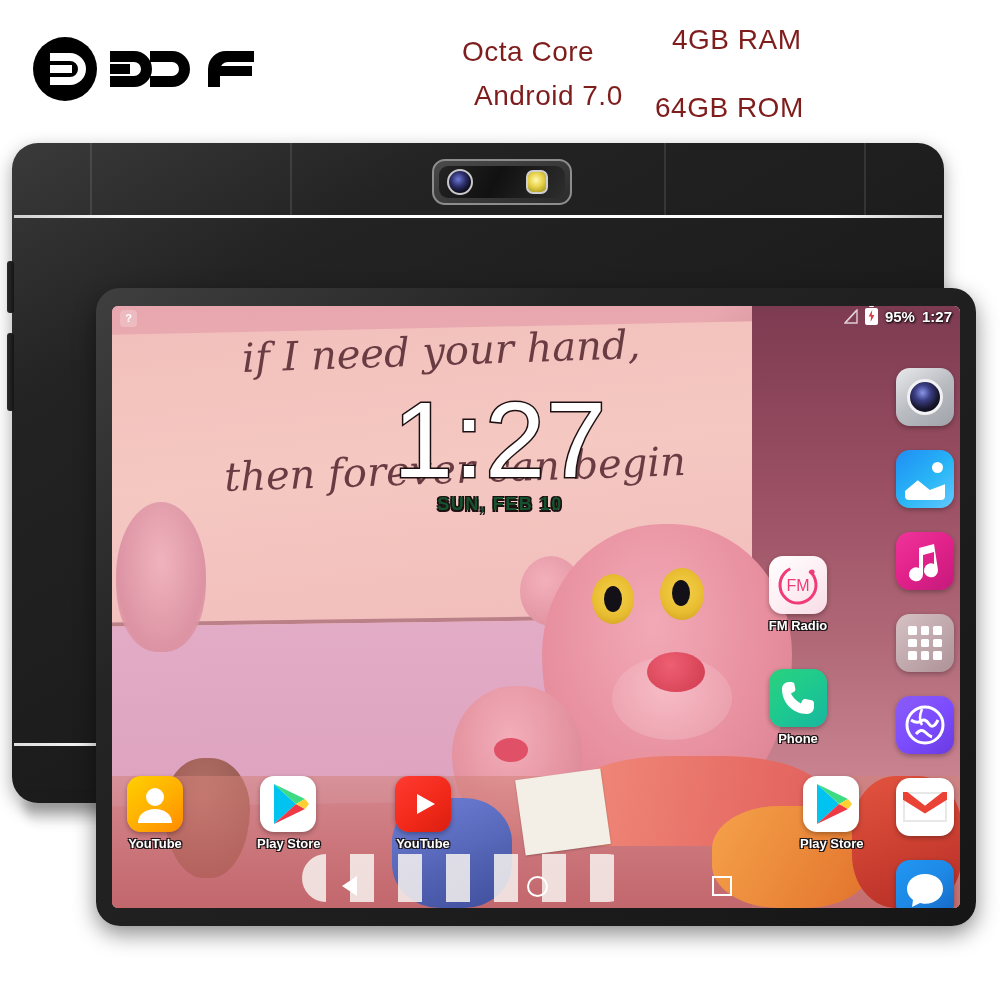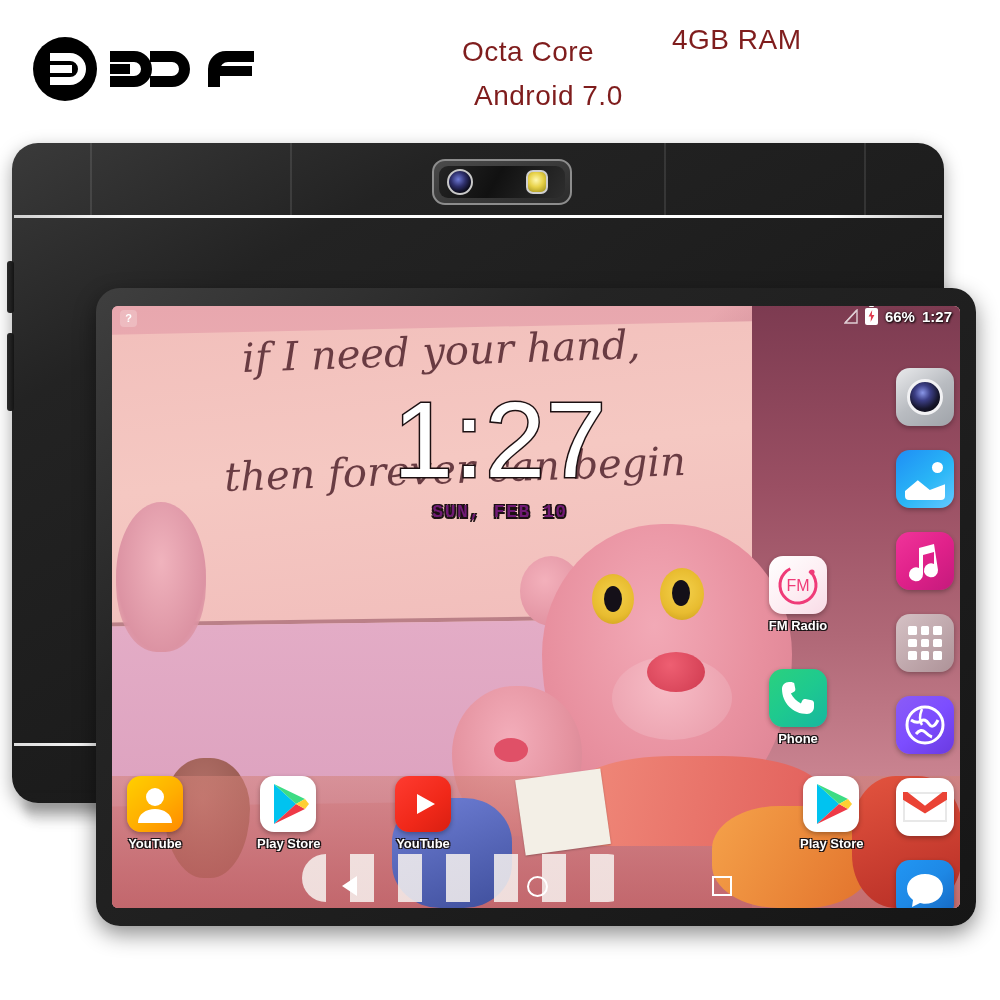--- a/index.html
+++ b/index.html
@@ -154,22 +154,22 @@
   #batt-bolt{position:absolute;left:3px;top:2px;width:7px;height:12px;}
   .status-text{color:#ffffff;font-size:15px;font-weight:bold;
     font-family:"Liberation Sans",sans-serif;
     text-shadow:0 0 3px rgba(0,0,0,.9),1px 1px 2px rgba(0,0,0,.9);}
 
   
   #clock-widget{position:absolute;left:248px;top:82px;width:280px;text-align:center;z-index:5;}
   #clock-time{font-size:108px;line-height:104px;color:#ffffff;font-weight:normal;
     font-family:"Liberation Sans",sans-serif;letter-spacing:1px;
     -webkit-text-stroke:3px #1c1012;paint-order:stroke fill;}
-  #clock-date{margin-top:10px;font-size:18px;font-weight:bold;color:#701a75;
-    letter-spacing:1.5px;font-family:Liberation Mono, monospace;
+  #clock-date{margin-top:2px;font-size:18px;font-weight:bold;color:#14532d;
+    letter-spacing:1.5px;font-family:Liberation Sans, sans-serif;
     text-shadow:-1.5px -1.5px 0 #1c1012,1.5px -1.5px 0 #1c1012,-1.5px 1.5px 0 #1c1012,1.5px 1.5px 0 #1c1012;}
 
   
   .app{position:absolute;width:62px;z-index:5;text-align:center;}
   .app-tile{width:58px;height:58px;border-radius:14px;margin:0 auto;position:relative;
     box-shadow:0 2px 5px rgba(0,0,0,.3);overflow:hidden;}
   .app-label{margin-top:4px;font-size:13px;font-weight:bold;color:#ffffff;
     font-family:"Liberation Sans",sans-serif;white-space:nowrap;
     text-shadow:-1.2px -1.2px 0 #1a1416,1.2px -1.2px 0 #1a1416,-1.2px 1.2px 0 #1a1416,1.2px 1.2px 0 #1a1416;}
   .dock-tile{width:56px;height:56px;border-radius:14px;}
@@ -233,20 +233,21 @@
       <path d="M118 15 H140 a18 18 0 0 1 0 36 H118 V40 H140 a7 7 0 0 0 0-14 H118 Z" fill="#000"></path>
       <path d="M176 51 V33 a18 18 0 0 1 18-18 H222 V26 H196 a8 8 0 0 0-8 8 V51 Z" fill="#000"></path>
       <rect x="188" y="30" width="32" height="10" fill="#000"></rect>
     </svg>
   </div>
 
 
   <span class="spec" id="spec-cpu">Octa Core</span>
   <span class="spec" id="spec-ram">4GB RAM</span>
   <span class="spec" id="spec-os">Android 7.0</span>
+  <span class="spec" id="spec-rom">64GB ROM</span>
 </div>
 
 <div id="tablet-back">
   <div class="seam" id="seam-v1"></div>
   <div class="seam" id="seam-v2"></div>
   <div class="seam" id="seam-v3"></div>
   <div class="seam" id="seam-v4"></div>
   <div id="antenna-top"></div>
   <div id="antenna-bottom"></div>
   <div id="seam-bv"></div>
@@ -303,21 +304,21 @@
       <div id="status-right">
         <svg id="sig-icon" viewBox="0 0 14 15">
           <path d="M13 1 L13 14 L1 14 Z" fill="none" stroke="#ffffff" stroke-width="1.4"></path>
           <line x1="1.5" y1="13.5" x2="12.5" y2="1.5" stroke="#ffffff" stroke-width="1.4"></line>
         </svg>
         <span id="batt-icon">
           <svg id="batt-bolt" viewBox="0 0 7 12">
             <path d="M4.2 0 L0.6 6.6 H3 L2.6 12 L6.4 5 H3.8 Z" fill="#e03a4e"></path>
           </svg>
         </span>
-        <span class="status-text">66%</span>
+        <span class="status-text">95%</span>
         <span class="status-text">1:27</span>
       </div>
     </div>
 
     <div id="clock-widget">
       <div id="clock-time">1:27</div>
       <div id="clock-date">SUN, FEB 10</div>
     </div>
 
     <div id="rail">

